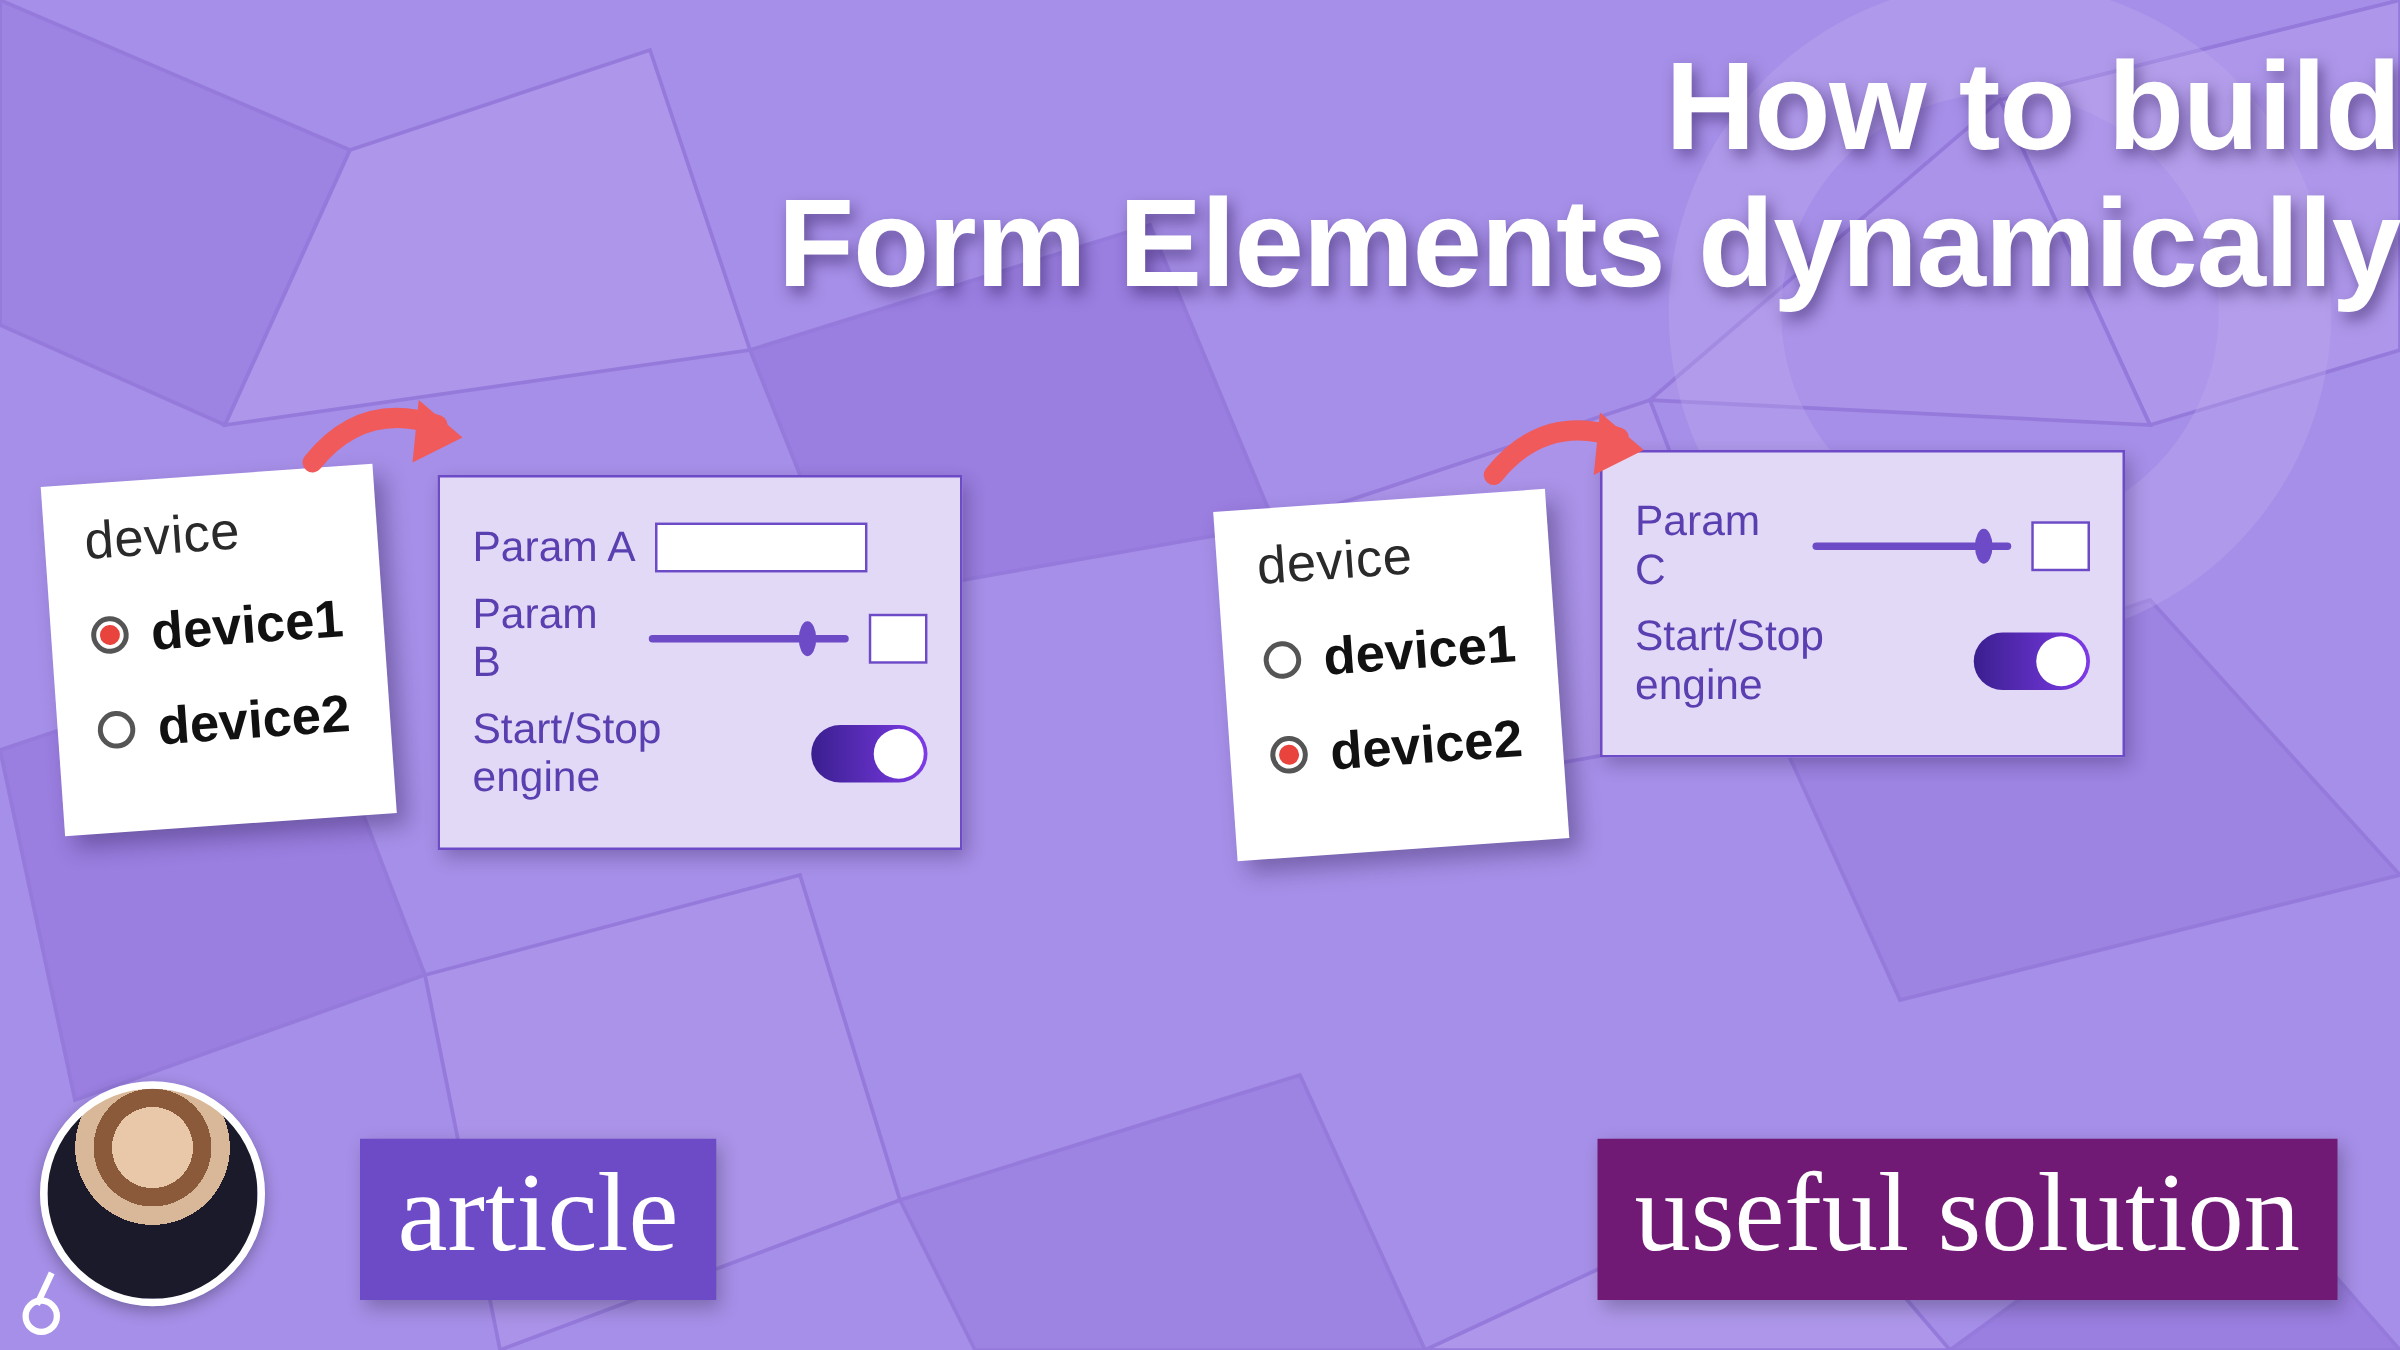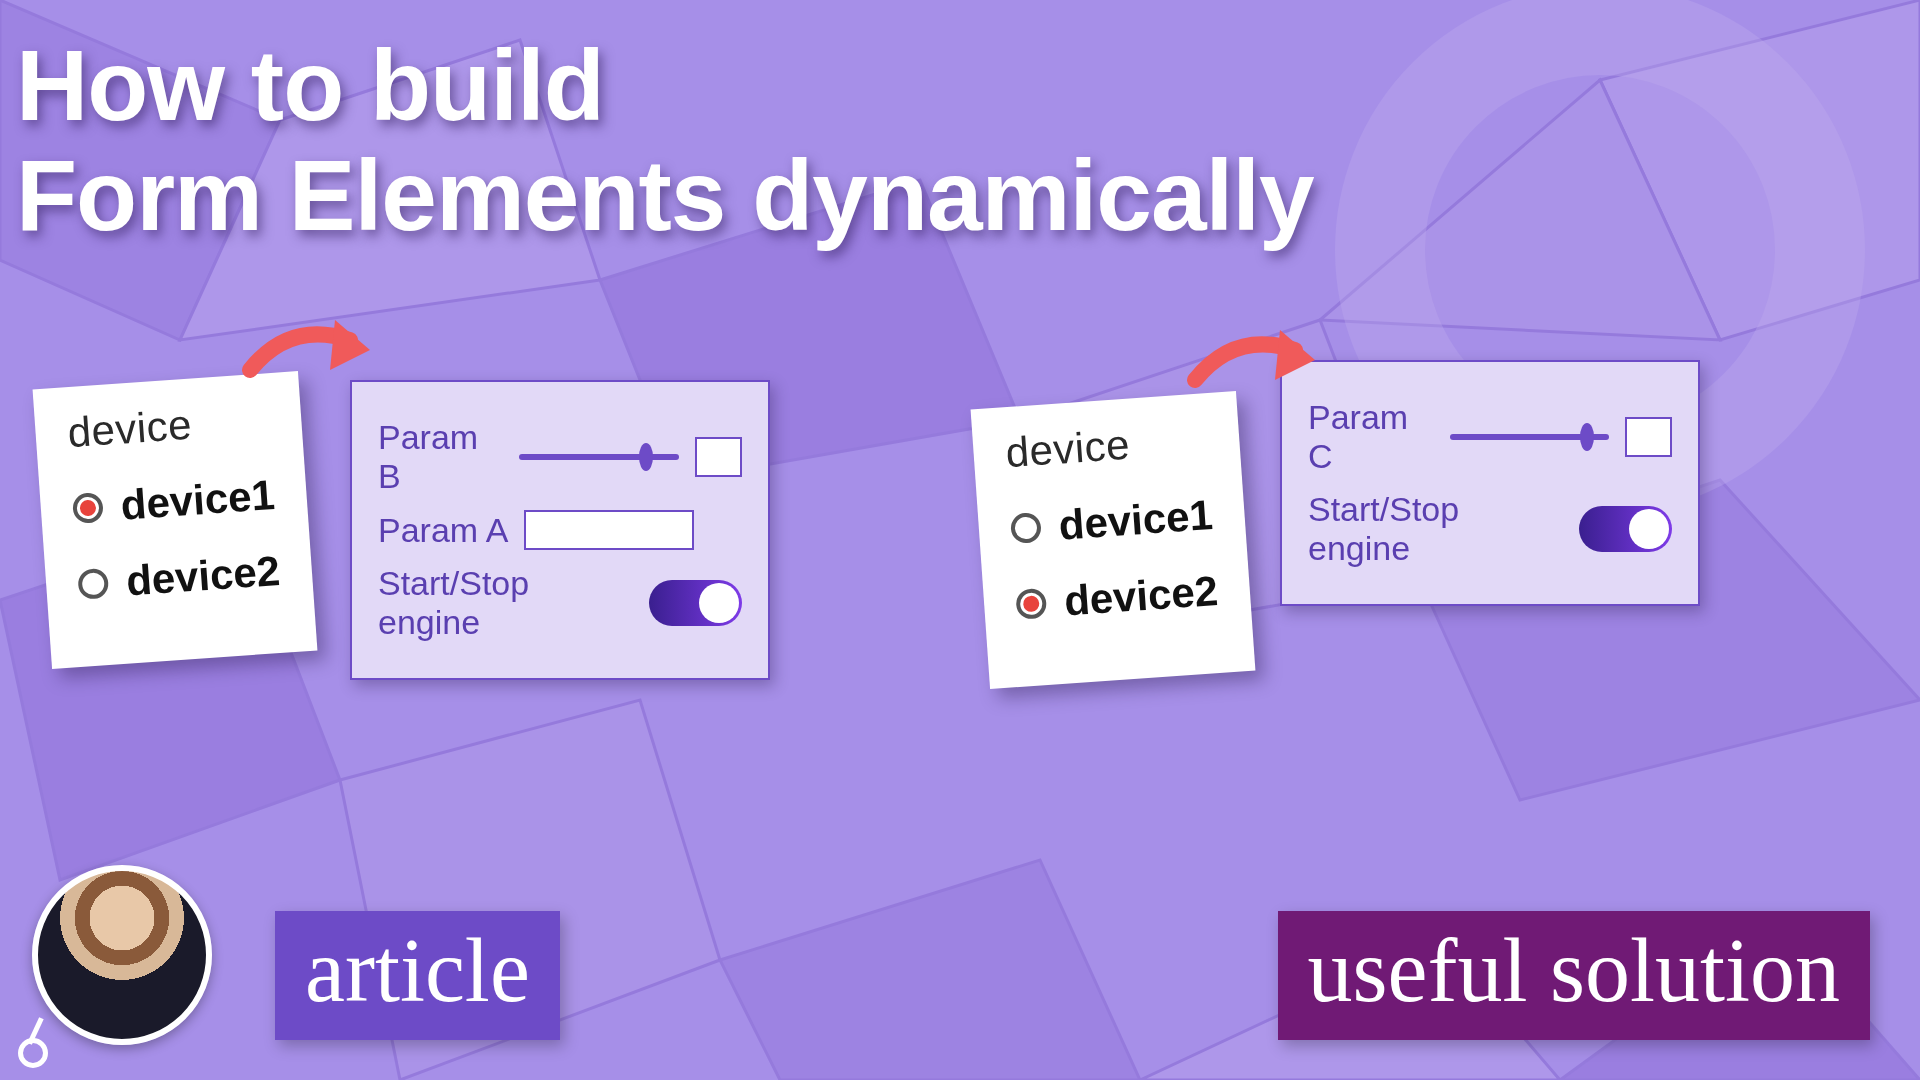--- a/index.html
+++ b/index.html
@@ -1,19 +1,19 @@
 <!DOCTYPE html>
 <html><head>
 <meta charset="utf-8">
 <style>
 *{margin:0;padding:0;box-sizing:border-box}
 body{width:1920px;height:1080px;overflow:hidden;font-family:sans-serif;background:#a68fe8;position:relative}
 .bg{position:absolute;inset:0;z-index:0}
 .bg svg{width:100%;height:100%}
-.title{position:absolute;top:30px;left:16px;right:0;text-align:left;font-weight:900;font-size:100px;line-height:1.1;color:#fff;text-shadow:4px 6px 12px rgba(40,20,80,.5);z-index:5;letter-spacing:-1px}
+.title{position:absolute;top:30px;left:16px;right:0;text-align:right;font-weight:900;font-size:100px;line-height:1.1;color:#fff;text-shadow:4px 6px 12px rgba(40,20,80,.5);z-index:5;letter-spacing:-1px}
 .card{position:absolute;background:#fff;padding:22px 32px 30px;box-shadow:8px 10px 18px rgba(30,15,60,.35);z-index:3}
 .card-hdr{font-size:42px;color:#2a2a2a;font-weight:400;margin-bottom:22px;letter-spacing:.5px}
 .radio-row{display:flex;align-items:center;gap:18px;margin:28px 0}
 .radio{width:30px;height:30px;border:4px solid #555;border-radius:50%;display:flex;align-items:center;justify-content:center}
 .radio.on::after{content:"";width:16px;height:16px;background:#e8433c;border-radius:50%}
 .radio-lbl{font-size:42px;font-weight:600;color:#111}
 .panel{position:absolute;background:#e2d9f7;border:2px solid #6d4bc7;padding:22px 26px;z-index:4;box-shadow:4px 6px 14px rgba(30,15,60,.3)}
 .prow{display:flex;align-items:center;gap:16px;margin:14px 0;font-size:34px;color:#5a3fb0;font-weight:500}
 .inp{width:170px;height:40px;background:#fff;border:2px solid #6d4bc7}
 .sld{width:170px;height:6px;background:#6d4bc7;position:relative;border-radius:3px}
@@ -21,21 +21,21 @@
 .s1::after{left:120px}
 .s2::after{left:130px}
 .nbox{width:50px;height:40px;background:#fff;border:2px solid #6d4bc7}
 .tgl{width:96px;height:46px;background:linear-gradient(90deg,#3a1f8f,#7e3be8);border-radius:25px;position:relative;margin-left:auto}
 .tgl::after{content:"";position:absolute;right:3px;top:3px;width:40px;height:40px;background:#fff;border-radius:50%}
 .arrow{position:absolute;z-index:6}
 .avatar{position:absolute;left:32px;bottom:35px;width:180px;height:180px;border-radius:50%;border:6px solid #fff;background:radial-gradient(circle at 50% 28%,#e8c8a8 0 22%,#8a5a3a 22% 32%,#d8b898 32% 42%,#1a1a2a 42% 100%);z-index:5;box-shadow:0 4px 12px rgba(0,0,0,.3)}
 .hand{position:absolute;left:18px;bottom:12px;width:30px;height:30px;border:5px solid #fff;border-radius:50%;z-index:6}
 .hand::after{content:"";position:absolute;left:10px;top:-26px;width:5px;height:28px;background:#fff;transform:rotate(25deg)}
 .badge{position:absolute;padding:8px 30px 18px;font-family:Georgia,serif;font-size:90px;color:#fff;z-index:5;box-shadow:4px 6px 14px rgba(0,0,0,.25)}
-.b1{background:#6d4bc7;left:275px;bottom:40px}
+.b1{background:#6d4bc7;left:288px;bottom:40px}
 .b2{background:#701a75;right:50px;bottom:40px}
 .c1{left:42px;top:380px;transform:rotate(-4deg)}
 .c2{left:980px;top:400px;transform:rotate(-4deg)}
 .p1{left:350px;top:380px;width:420px}
 .p2{left:1280px;top:360px;width:420px}
 </style>
 </head>
 <body>
 
 <div class="bg">
@@ -70,27 +70,27 @@
   <span class="radio-lbl">device1</span>
 </div>
 <div class="radio-row">
   <span class="radio"></span>
   <span class="radio-lbl">device2</span>
 </div>
 </div>
 
 <div class="panel p1">
 <div class="prow">
+  <span>Param A</span>
+  <span class="inp"></span>
+</div>
+<div class="prow">
   <span>Param B</span>
   <span class="sld s1"></span>
   <span class="nbox"></span>
-</div>
-<div class="prow">
-  <span>Param A</span>
-  <span class="inp"></span>
 </div>
 <div class="prow">
   <span>Start/Stop engine</span>
   <span class="tgl"></span>
 </div>
 </div>
 
 <svg class="arrow" style="left:230px;top:300px" width="160" height="110">
 <path d="M20 70 Q60 20 120 40" fill="none" stroke="#f05a5a" stroke-width="16" stroke-linecap="round"></path>
 <path d="M105 20 L140 50 L100 70 Z" fill="#f05a5a"></path>

